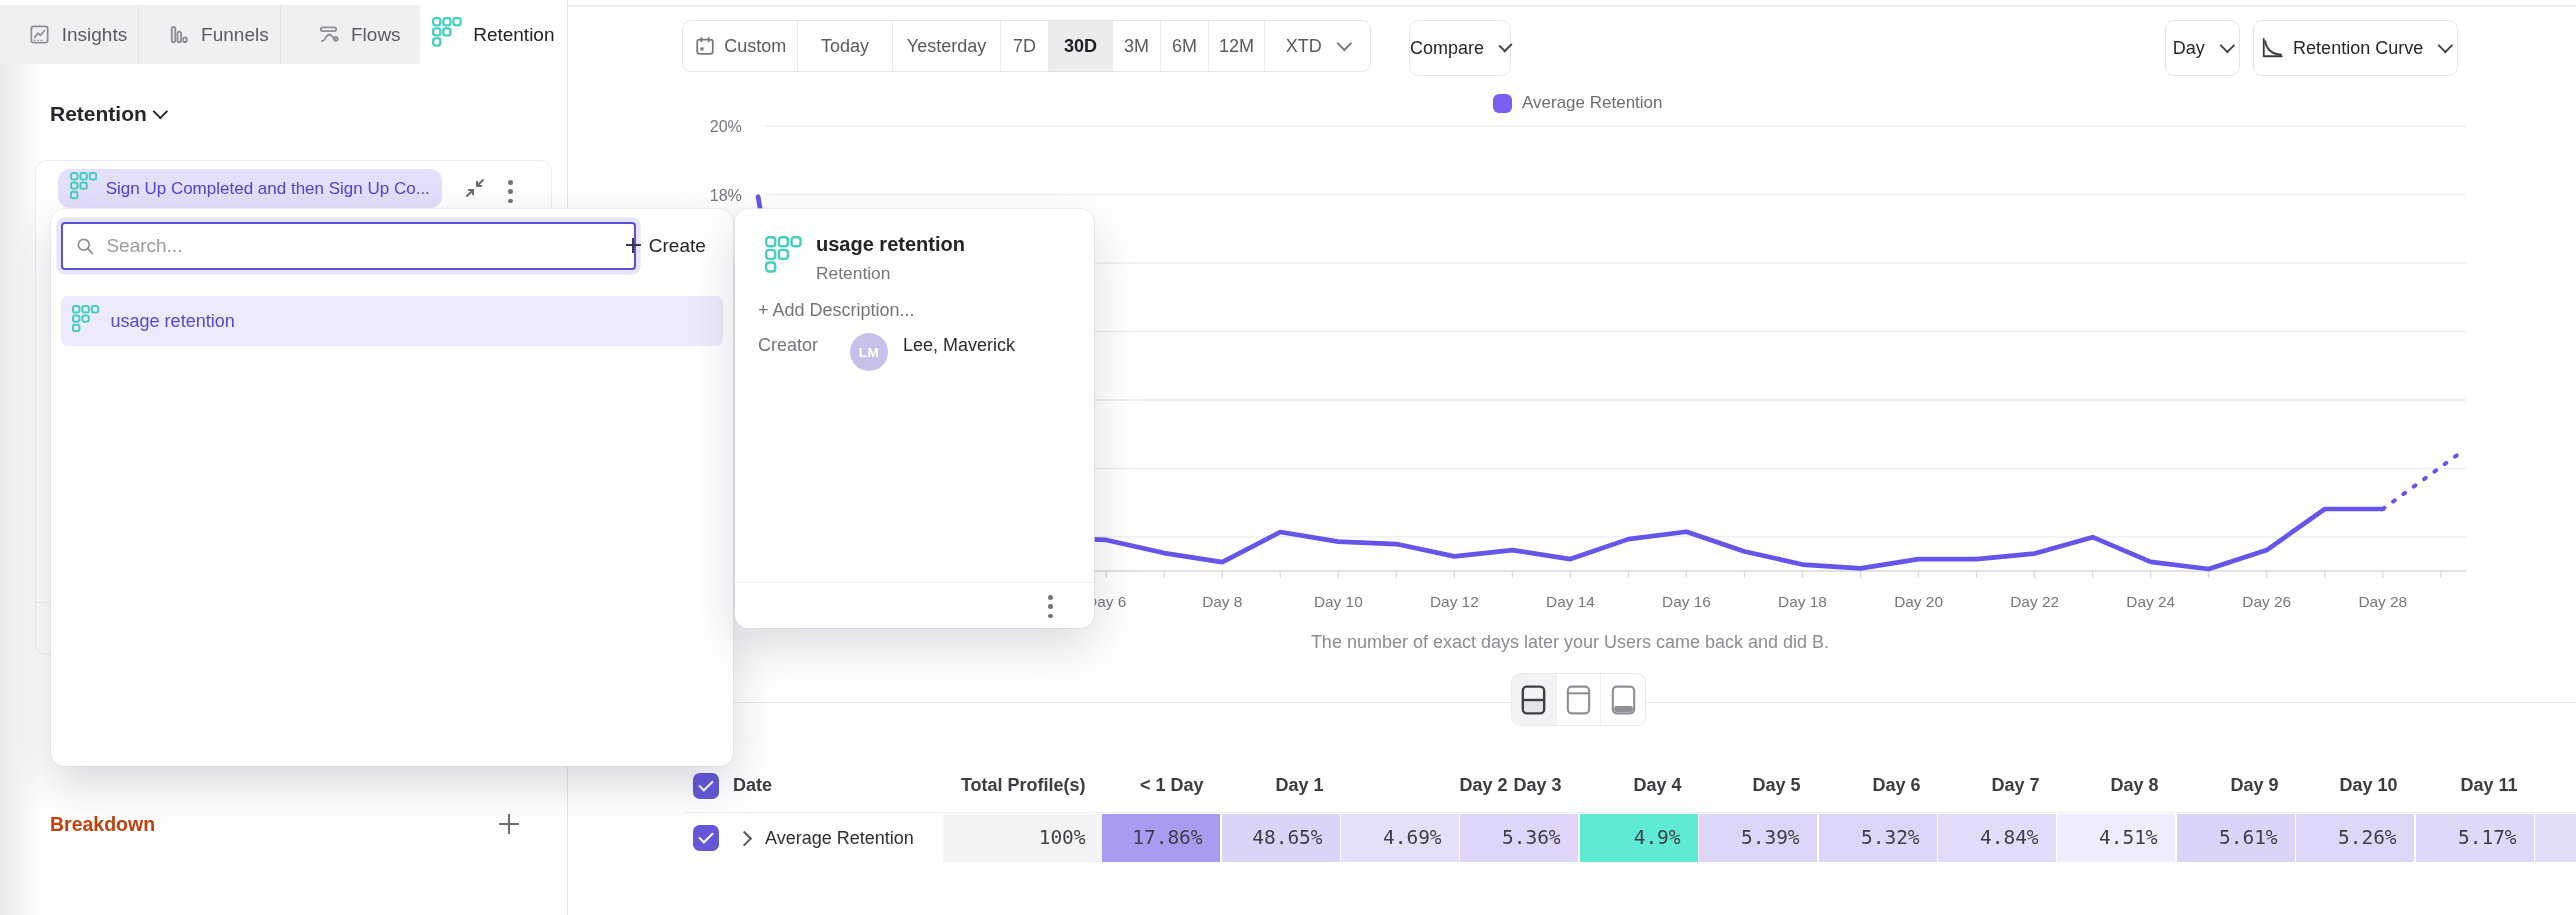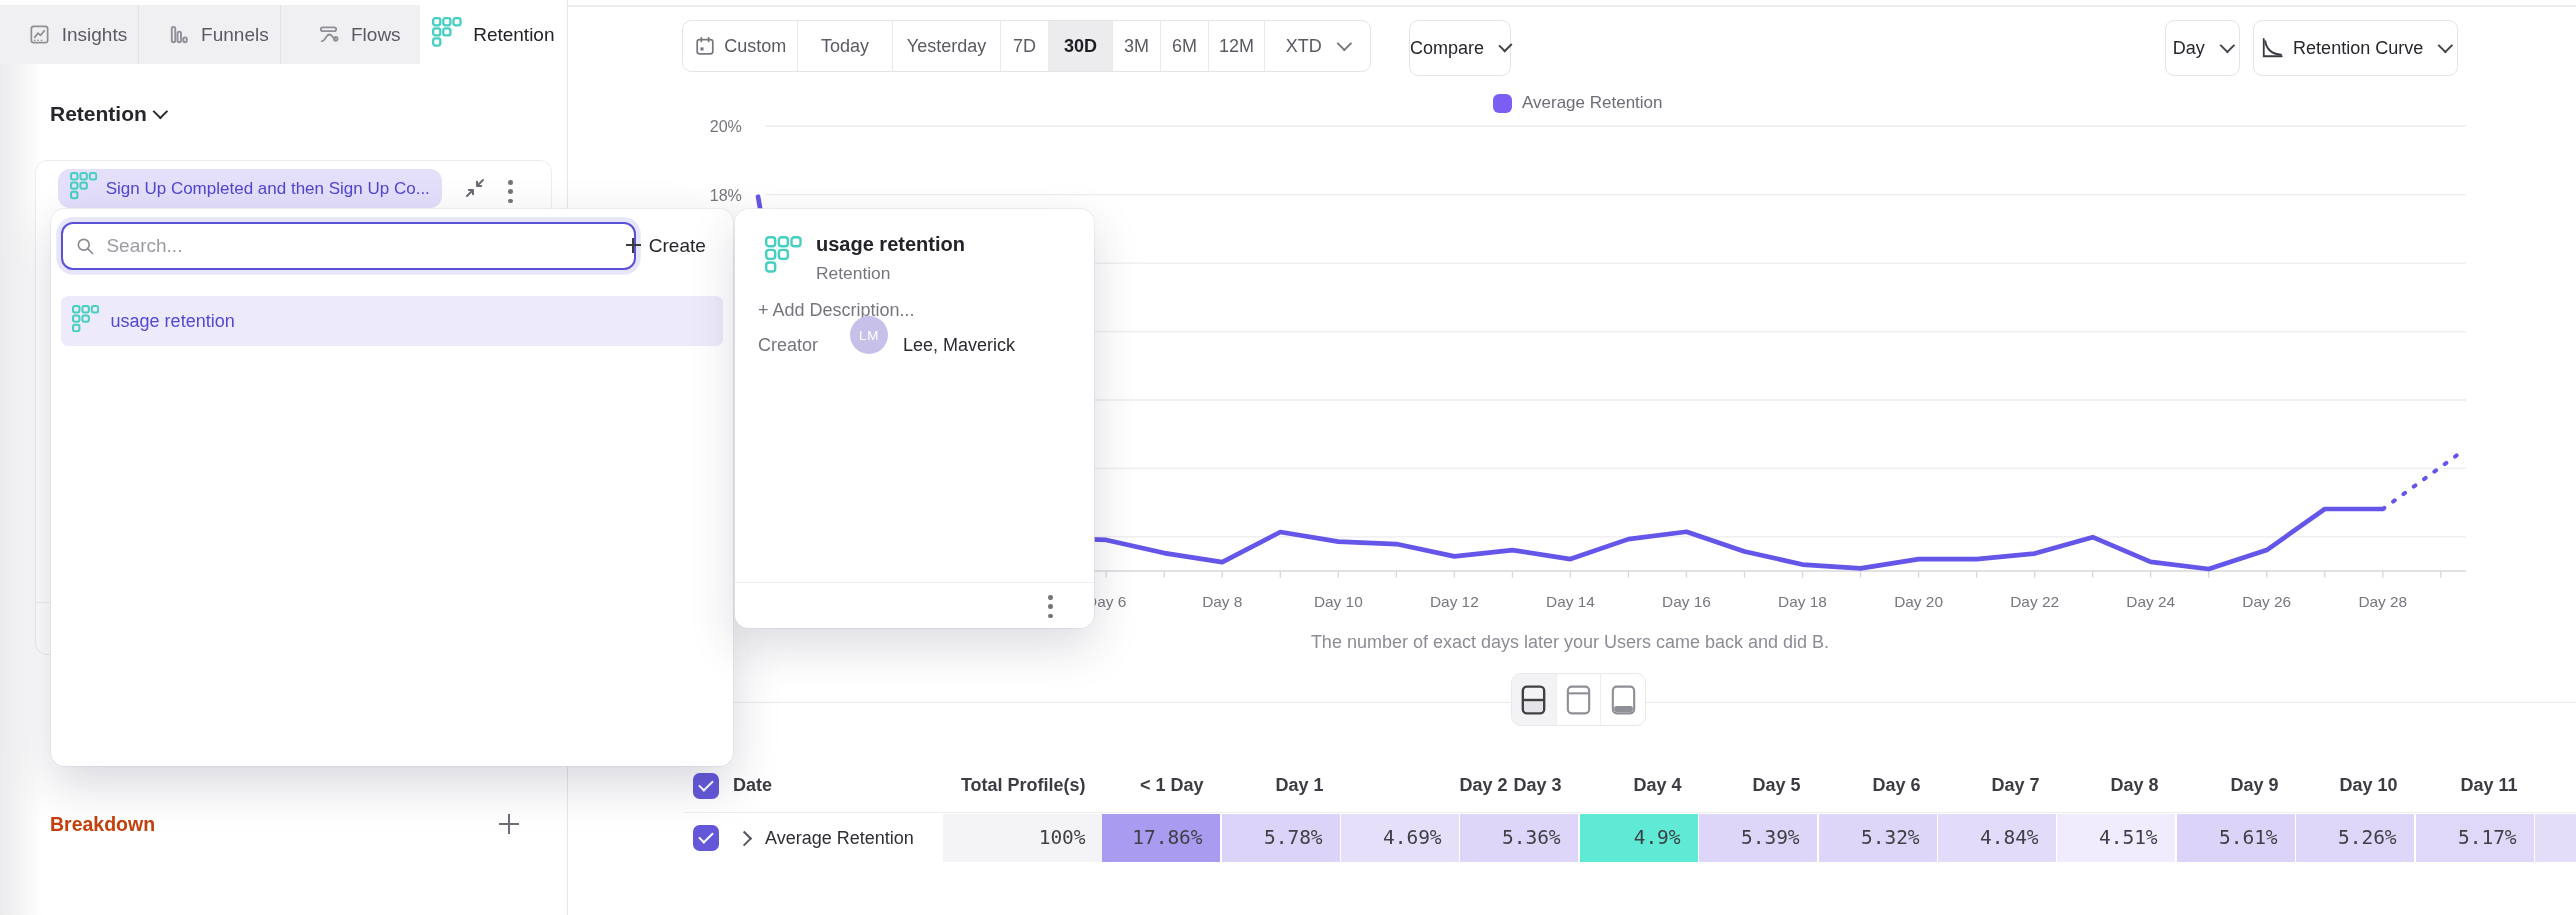--- a/index.html
+++ b/index.html
@@ -38,40 +38,40 @@
   .pill span{font-size:17px;font-weight:500;color:#4f46cf;white-space:nowrap;}
   .card-collapse{position:absolute;left:427px;top:14.8px;}
   .card-kebab{position:absolute;left:472px;top:19px;}
   .card-divider{position:absolute;left:0;top:441px;width:100%;height:1.3px;background:#efeff2;}
   .breakdown-label{left:50px;top:813px;font-size:19.5px;font-weight:600;color:#c2410c;}
   .breakdown-plus{left:499px;top:814px;width:20px;height:20px;color:#6e6e77;}
 
   
   .dropdown{left:51px;top:209px;width:682px;height:557px;background:#fff;border-radius:13.4px;z-index:40;
             box-shadow:0 17.4px 47px rgba(40,40,70,.18),0 0 0 0.7px #efeff2;}
-  .search-box{position:absolute;left:10px;top:13.4px;width:547px;height:44px;border:2px solid #5b50d8;border-radius:12px;
+  .search-box{position:absolute;left:10px;top:13.4px;width:547px;height:44px;border:2px solid #5b50d8;border-radius:4px;
               box-shadow:0 0 0 4.7px rgba(105,95,225,.16);display:flex;align-items:center;gap:9.4px;padding:0 12px;background:#fff;}
   .search-box input{border:none;outline:none;flex:1;font-size:19px;color:#3a3a40;font-family:"Liberation Sans",sans-serif;background:transparent;}
   .search-box input::placeholder{color:#9b9ba4;}
   .create-btn{position:absolute;left:575px;top:25.5px;display:flex;align-items:center;gap:8px;font-size:19px;color:#26262c;font-weight:500;}
   .create-btn .plus{width:14.8px;height:14.8px;color:#3a3a40;}
   .result-row{position:absolute;left:10px;top:87px;width:662px;height:50px;background:#edeafb;border-radius:6.7px;
               display:flex;align-items:center;gap:11.4px;padding-left:10.7px;box-sizing:border-box;}
   .result-row span{font-size:18px;font-weight:500;color:#5348d2;}
 
   
   .popover{left:735px;top:209px;width:359px;height:419px;background:#fff;border-radius:13.4px;z-index:40;
            box-shadow:0 17.4px 47px rgba(40,40,70,.16),0 0 0 0.7px #ededf0;}
   .pop-title{position:absolute;left:81px;top:24px;font-size:20px;font-weight:700;color:#232329;}
   .pop-sub{position:absolute;left:81px;top:54px;font-size:17.4px;color:#75757e;}
   .pop-icon{position:absolute;left:29.5px;top:27px;}
   .pop-adddesc{position:absolute;left:23px;top:91px;font-size:18px;color:#75757e;}
   .pop-creator-label{position:absolute;left:23px;top:126px;font-size:18px;color:#75757e;}
-  .avatar{position:absolute;left:115px;top:107px;width:38px;height:38px;border-radius:50%;background:#c7c1ea;
-          display:flex;align-items:center;justify-content:center;font-size:13.4px;font-weight:400;color:#fff;letter-spacing:0.7px;}
+  .avatar{position:absolute;left:115px;top:124px;width:38px;height:38px;border-radius:50%;background:#c7c1ea;
+          display:flex;align-items:center;justify-content:center;font-size:13.4px;font-weight:700;color:#fff;letter-spacing:0.7px;}
   .pop-creator-name{position:absolute;left:168px;top:126px;font-size:18px;color:#2b2b31;}
   .pop-divider{position:absolute;left:0;top:373px;width:100%;height:1.3px;background:#efeff2;}
   .pop-kebab{position:absolute;left:313px;top:386px;}
 
   
   .range-group{left:682px;top:20px;height:50px;display:flex;border:1.3px solid #e4e4e7;border-radius:9.4px;background:#fff;overflow:hidden;z-index:2;}
   .range-btn{display:flex;align-items:center;justify-content:center;gap:8.7px;border-right:1.3px solid #eaeaed;font-size:18px;color:#5a5a63;box-sizing:border-box;}
   .range-btn:last-child{border-right:none;}
   .range-active{background:#ececef;color:#1e1e24;font-weight:700;}
   .btn{height:56px;border:1.3px solid #e4e4e7;border-radius:9.4px;background:#fff;display:flex;align-items:center;justify-content:center;
@@ -397,21 +397,21 @@
 
   <div class="abs row-topline"></div>
   <div class="abs checkbox" style="left:693px;top:825px;width:25.5px;height:25.5px;z-index:2">
       <span class="mark"></span>
     </div>
   <span class="abs row-chev" style="left:739px;top:833px;z-index:2"></span>
   <div class="abs row-name">Average Retention</div>
   <div class="abs cell" style="left:943px;width:160px;background:#f4f4f6">100%</div>
   <div id="value-cells">
       <div class="abs cell heat-cell" style="left: 1102px; width: 118px; background: rgb(169, 156, 240);">17.86%</div>
-      <div class="abs cell heat-cell" style="left: 1222px; width: 118px; background: rgb(220, 211, 248);">5.78%</div>
+      <div class="abs cell heat-cell" style="left: 1222px; width: 118px; background: rgb(220, 211, 248);">48.65%</div>
       <div class="abs cell heat-cell" style="left: 1341px; width: 118px; background: rgb(229, 223, 250);">4.69%</div>
       <div class="abs cell heat-cell" style="left: 1460px; width: 118px; background: rgb(222, 214, 249);">5.36%</div>
       <div class="abs cell heat-cell" style="left: 1580px; width: 118px; background: #5eead4;">4.9%</div>
       <div class="abs cell heat-cell" style="left: 1699px; width: 118px; background: rgb(222, 214, 249);">5.39%</div>
       <div class="abs cell heat-cell" style="left: 1819px; width: 118px; background: rgb(222, 214, 249);">5.32%</div>
       <div class="abs cell heat-cell" style="left: 1938px; width: 118px; background: rgb(226, 219, 250);">4.84%</div>
       <div class="abs cell heat-cell" style="left: 2057px; width: 118px; background: rgb(240, 236, 253);">4.51%</div>
       <div class="abs cell heat-cell" style="left: 2177px; width: 118px; background: rgb(220, 211, 248);">5.61%</div>
       <div class="abs cell heat-cell" style="left: 2296px; width: 118px; background: rgb(223, 215, 249);">5.26%</div>
       <div class="abs cell heat-cell" style="left: 2416px; width: 118px; background: rgb(224, 216, 249);">5.17%</div>

